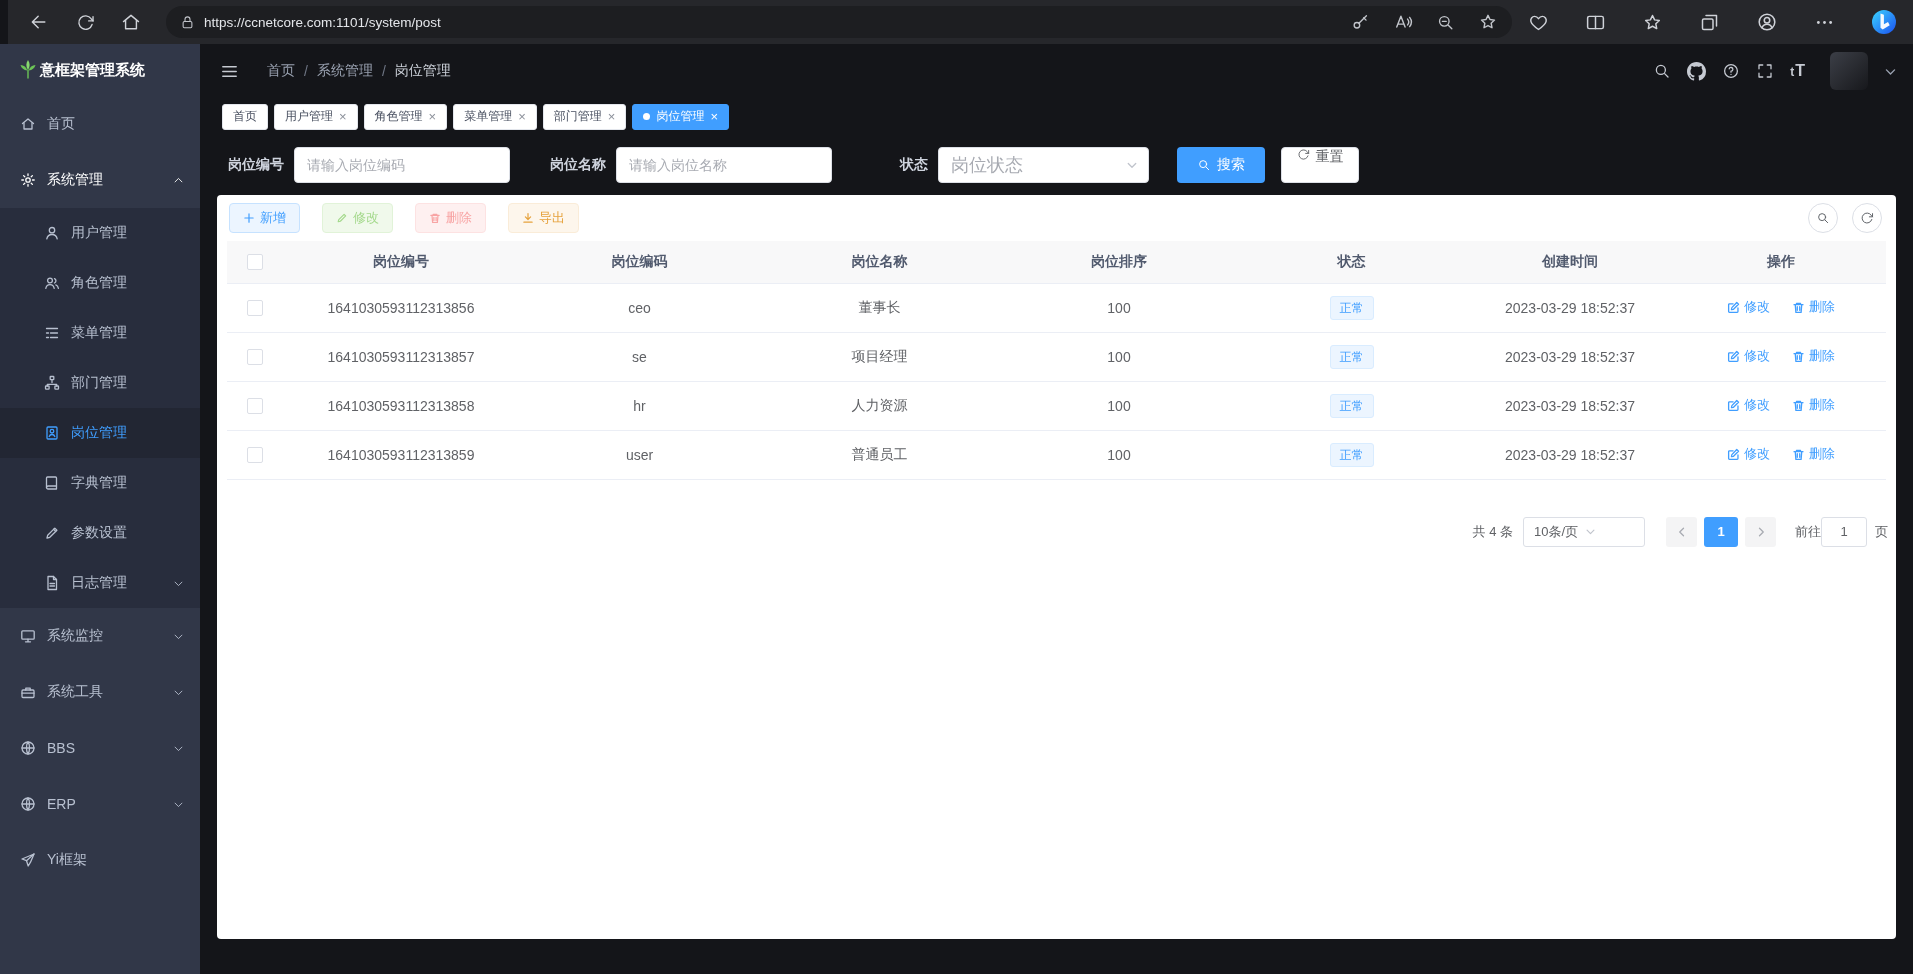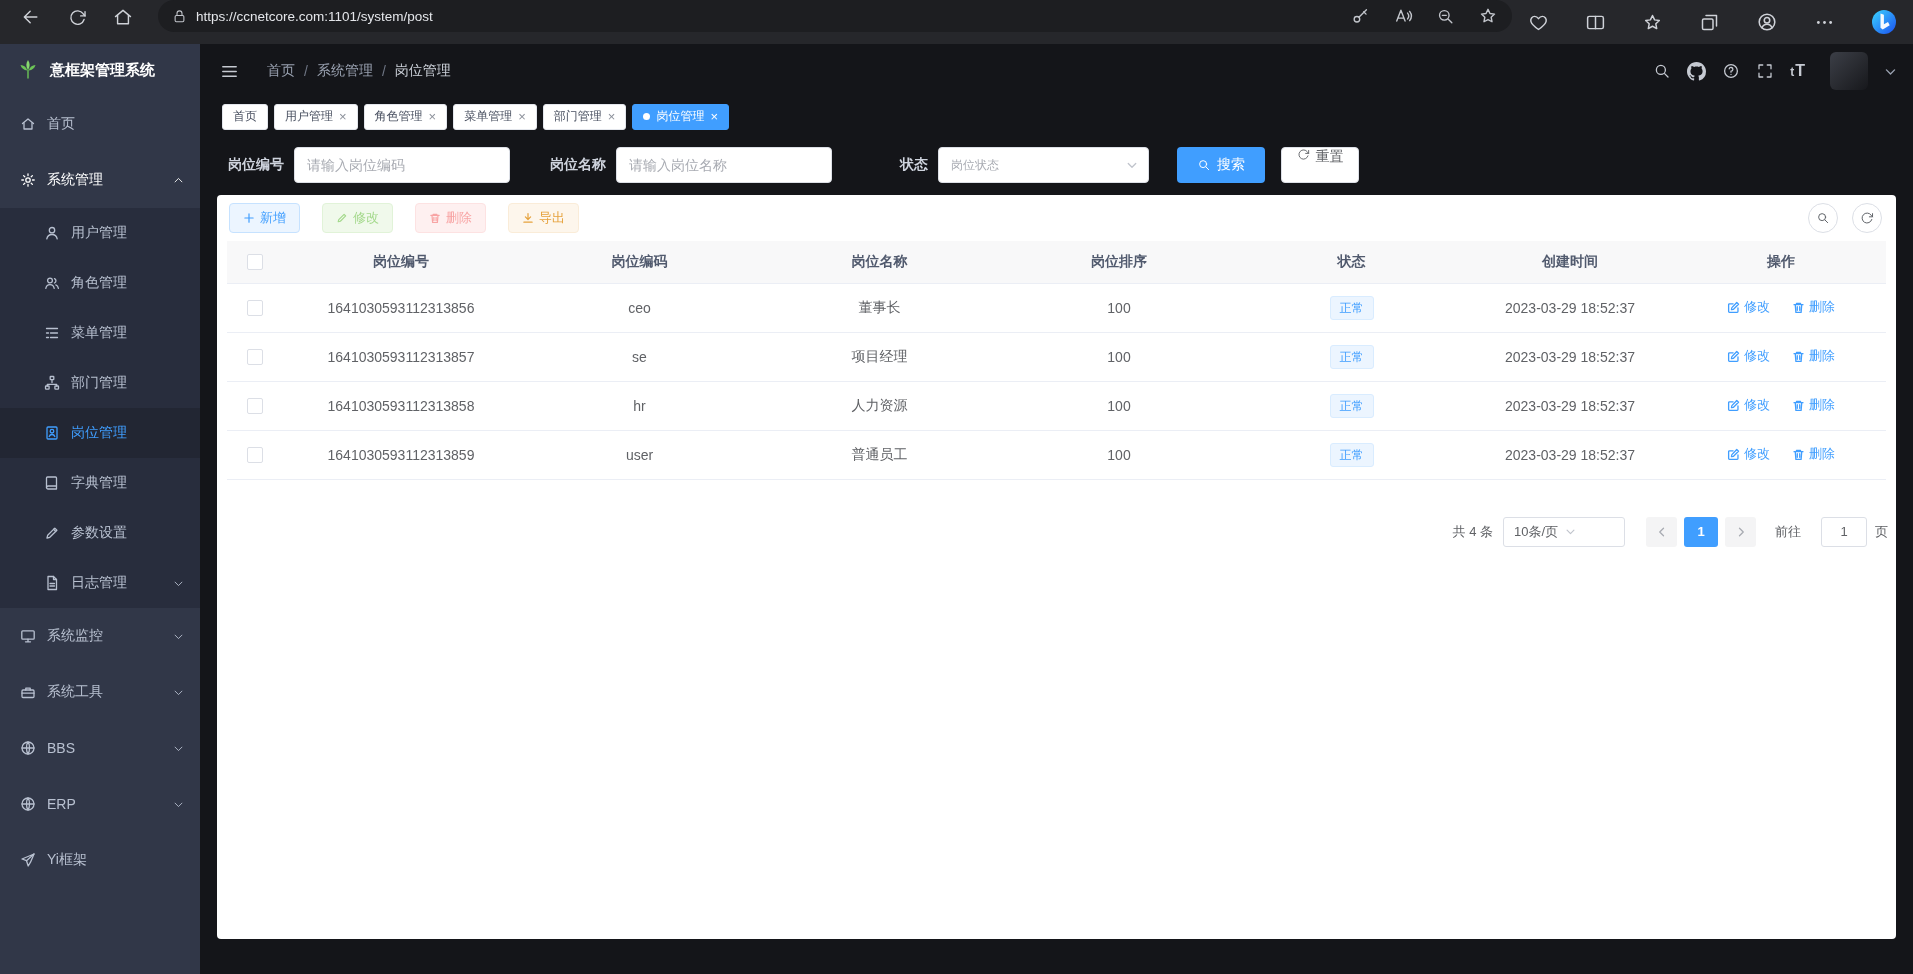--- a/index.html
+++ b/index.html
@@ -1,36 +1,36 @@
 <!DOCTYPE html>
 <html><head>
 <meta charset="utf-8">
 <style>
   *{margin:0;padding:0;box-sizing:border-box}
   html,body{background:#000}
   body{font-family:"Liberation Sans","DejaVu Sans",sans-serif}
   .screen{position:relative;width:1913px;height:974px;background:#141519;overflow:hidden}
 
   
-  .chrome{position:absolute;top:0;left:0;right:0;height:44px;background:#26272b;display:flex;padding:0 16px 0 14px;color:#cfd2d8}
+  .chrome{position:absolute;top:0;left:8px;right:0;height:44px;background:#26272b;display:flex;align-items:center;padding:0 16px 0 14px;color:#cfd2d8}
   .cbtn{width:34px;height:34px;border:0;background:transparent;color:#cfd2d8;display:flex;align-items:center;justify-content:center;margin-right:12px;cursor:pointer}
   .urlbar{flex:1;height:32px;background:#1d1e21;border-radius:16px;display:flex;align-items:center;padding:0 14px;margin:0 16px 0 6px;gap:9px}
   .url{flex:1;color:#e4e6ea;font-size:13.5px;white-space:nowrap;overflow:hidden}
   .pill-ic{color:#c2c5cb;display:flex;margin-left:14px;cursor:pointer}
   .lock{color:#c2c5cb;display:flex}
   .chrome-right{display:flex;align-items:center;gap:36px}
   .chrome-right .cr{color:#cfd2d8;display:flex;cursor:pointer}
   .ic{fill:none;stroke:currentColor;stroke-width:1.7;stroke-linecap:round;stroke-linejoin:round;display:block}
   .ic2{fill:none;stroke:currentColor;stroke-width:1.3;stroke-linecap:round;stroke-linejoin:round;display:block}
   .ic3{fill:none;stroke:currentColor;stroke-width:1.6;stroke-linecap:round;stroke-linejoin:round;display:block}
   .icf{fill:currentColor;stroke:none;display:block}
 
   
   .sidebar{position:absolute;top:44px;left:0;width:200px;bottom:0;background:#313748;color:#b8c0d0;font-size:14px}
-  .logo{height:52px;display:flex;align-items:center;gap:10px;padding-left:16px;color:#fff;font-weight:bold;font-size:15px}
+  .logo{height:52px;display:flex;align-items:center;padding-left:16px;color:#fff;font-weight:bold;font-size:15px}
   .mi{height:56px;display:flex;align-items:center;gap:11px;padding-left:20px;cursor:pointer}
   .mi .chev{margin-left:auto;margin-right:16px;display:flex}
   .submenu{background:#282d3d}
   .submenu .mi{height:50px;padding-left:44px}
   .mi.active{color:#409eff;background:rgba(0,0,0,.15)}
   .mi.parent-open{color:#fff}
   .mi .micon{display:flex}
 
   
   .main{position:absolute;top:44px;left:200px;right:0;bottom:0;background:#141519}
@@ -53,21 +53,21 @@
   .tab.active{background:#409eff;border-color:#409eff;color:#fff}
   .tab.active .x{color:#fff}
   .dot{width:7px;height:7px;border-radius:50%;background:#fff;display:inline-block;margin-right:6px}
 
   .filters{height:60px;display:flex;align-items:center;padding-left:22px;font-size:14px}
   .flabel{width:62px;text-align:right;margin-right:10px;font-weight:bold;color:#ced3dd;flex:none}
   .ml34{margin-left:34px}
   .ftext{width:216px;height:36px;background:#fff;border:1px solid #dcdfe6;border-radius:4px;padding:0 12px;font-size:14px;color:#c2410c;font-family:inherit;outline:none}
   .ftext::placeholder{color:#a8abb2}
   .sel{width:211px;height:36px;background:#fff;border:1px solid #dcdfe6;border-radius:4px;display:flex;align-items:center;padding:0 10px 0 12px;cursor:pointer}
-  .sel .ph{color:#a8abb2;flex:1;font-size:12px}
+  .sel .ph{color:#a8abb2;flex:1;font-size:18px}
   .sel .caret{color:#c0c4cc;display:flex}
   .btn-search{margin-left:28px;width:88px;height:36px;background:#409eff;color:#fff;border:0;border-radius:4px;display:inline-flex;align-items:center;justify-content:center;gap:6px;font-size:14px;cursor:pointer;font-family:inherit}
   .btn-reset{margin-left:16px;width:78px;height:36px;background:#fff;color:#606266;border:1px solid #dcdfe6;border-radius:4px;display:inline-flex;align-items:flex-start;justify-content:center;gap:6px;font-size:14px;cursor:pointer;font-family:inherit}
 
   .card{margin:0 17px;height:744px;background:#fff;border-radius:4px}
   .card-toolbar{display:flex;align-items:center;gap:22px;padding:8px 12px;height:46px}
   .btn{height:30px;padding:0 13px;border-radius:4px;font-size:13px;display:inline-flex;align-items:center;gap:5px;border:1px solid;cursor:pointer;font-family:Liberation Sans, sans-serif;background:#fff}
   .btn-add{background:#ecf5ff;border-color:#c6e2ff;color:#409eff}
   .btn-edit{background:#f0f9eb;border-color:#e1f3d8;color:#a4d98c;cursor:not-allowed}
   .btn-del{background:#fef0f0;border-color:#fde2e2;color:#f8a4a4;cursor:not-allowed}
@@ -83,21 +83,21 @@
   .op{color:#409eff;font-size:13px;display:inline-flex;align-items:center;gap:4px;margin:0 9px;text-decoration:none;cursor:pointer}
 
   .pagination{display:flex;align-items:center;justify-content:flex-end;margin-top:37px;padding-right:8px;font-size:13px;color:#606266}
   .pg-total{margin-right:10px}
   .pg-size{width:122px;height:30px;border:1px solid #dcdfe6;border-radius:3px;background:#fff;display:flex;align-items:center;padding:0 8px 0 10px;margin-right:21px;color:#606266;cursor:pointer}
   .pg-size span{flex:1}
   .pg-size .caret{color:#c0c4cc;display:flex}
   .pg-btn{width:31px;height:30px;background:#f4f4f5;border-radius:3px;display:flex;align-items:center;justify-content:center;color:#a8abb2;margin-right:7px;cursor:pointer}
   .pg-page{width:34px;height:30px;background:#409eff;color:#fff;border-radius:3px;display:flex;align-items:center;justify-content:center;font-weight:bold;margin-right:7px;cursor:pointer}
   .pg-next{margin-right:0}
-  .pg-goto{margin-left:19px;margin-right:20px}
+  .pg-goto{margin-left:19px;margin-right:0}
   .pg-input{width:46px;height:30px;border:1px solid #dcdfe6;border-radius:3px;text-align:center;font-size:13px;color:#606266;font-family:inherit;outline:none}
   .pg-unit{margin-left:8px}
 </style>
 </head>
 <body>
 
 <div class="screen">
 
   <div class="chrome">
     <button class="cbtn">

